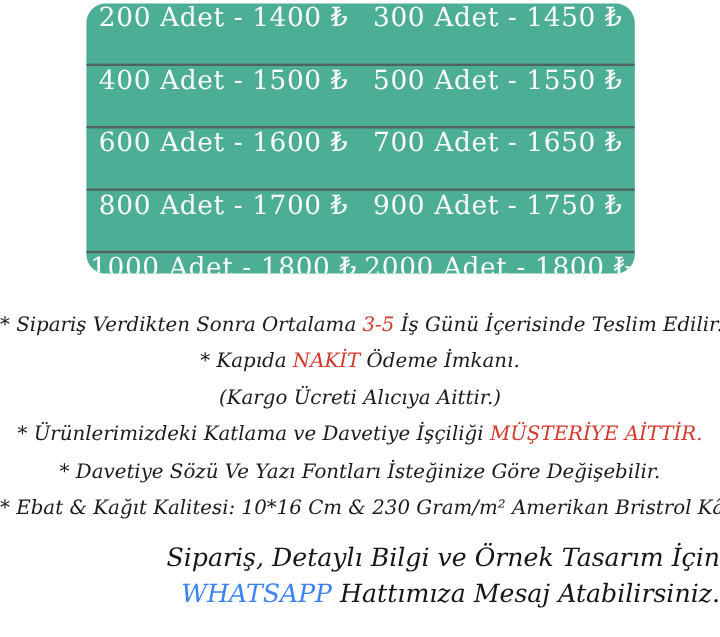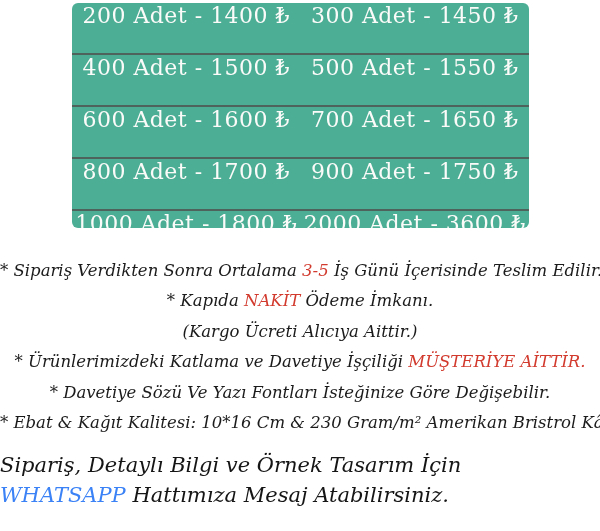--- a/index.html
+++ b/index.html
@@ -17,21 +17,21 @@
   }
 
   
   .price-table {
     position: absolute;
     left: 72px;
     top: 3px;
     width: 457px;
     height: 225px;
     background: #4CAE95;
-    border-radius: 6px;
+    border-radius: 16px;
     overflow: hidden;
     display: flex;
     flex-direction: column;
   }
   .price-row {
     flex: 1 1 0;
     display: flex;
     align-items: center;
   }
   .price-row + .price-row {
@@ -62,21 +62,21 @@
   }
   .accent-red { color: #D23A2E; font-style: italic; }
   .accent-green { color: #3b82f6; }
 
   
   .footer {
     position: absolute;
     left: 0;
     right: 0;
     top: 450px;
-    text-align: left;
+    text-align: right;
     font-style: italic;
     font-size: 21px;
     line-height: 30px;
     color: #151515;
     white-space: nowrap;
   }
 </style>
 </head>
 <body>
 
@@ -94,21 +94,21 @@
     <div class="price-row">
       <div class="price-cell">600 Adet - 1600 ₺</div>
       <div class="price-cell">700 Adet - 1650 ₺</div>
     </div>
     <div class="price-row">
       <div class="price-cell">800 Adet - 1700 ₺</div>
       <div class="price-cell">900 Adet - 1750 ₺</div>
     </div>
     <div class="price-row">
       <div class="price-cell">1000 Adet - 1800 ₺</div>
-      <div class="price-cell">2000 Adet - 3600 ₺</div>
+      <div class="price-cell">2000 Adet - 1800 ₺</div>
     </div>
   </div>
 
   <div class="notes">
     <div><span>* Sipariş Verdikten Sonra Ortalama </span><span class="accent-red">3-5</span><span> İş Günü İçerisinde Teslim Edilir.</span></div>
     <div><span>* Kapıda </span><span class="accent-red">NAKİT</span><span> Ödeme İmkanı.</span></div>
     <div>(Kargo Ücreti Alıcıya Aittir.)</div>
     <div><span>* Ürünlerimizdeki Katlama ve Davetiye İşçiliği </span><span class="accent-red">MÜŞTERİYE AİTTİR.</span></div>
     <div>* Davetiye Sözü Ve Yazı Fontları İsteğinize Göre Değişebilir.</div>
     <div>* Ebat &amp; Kağıt Kalitesi: 10*16 Cm &amp; 230 Gram/m² Amerikan Bristrol Kâğıt</div>

